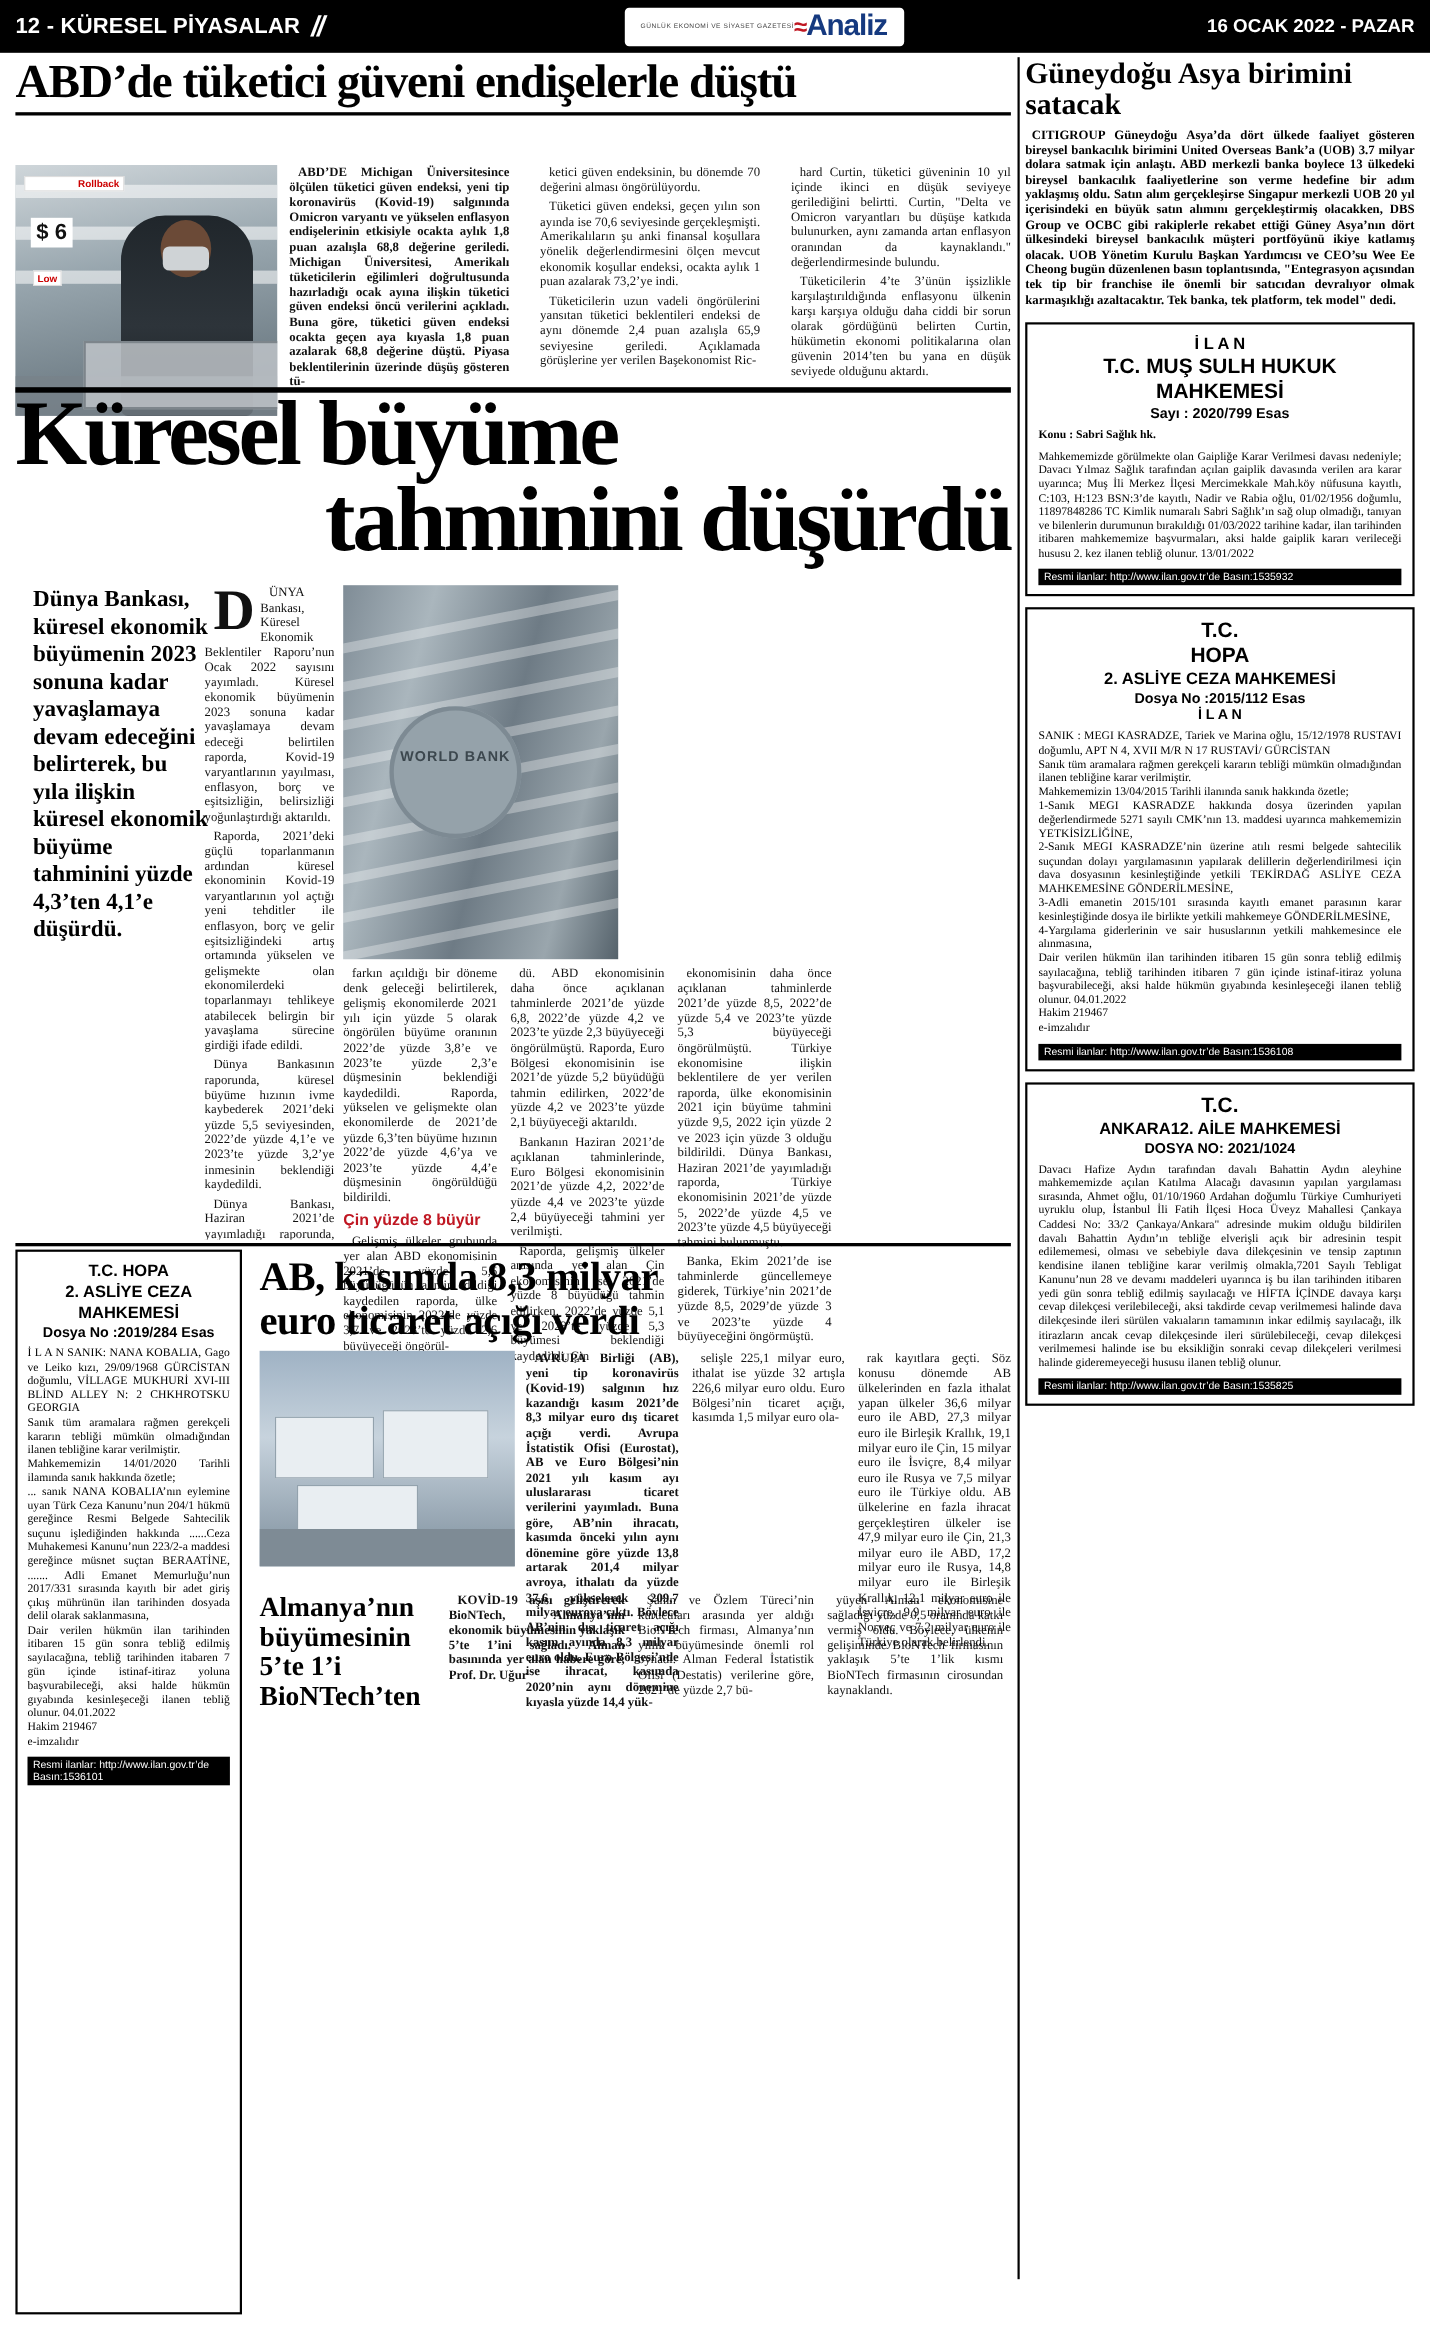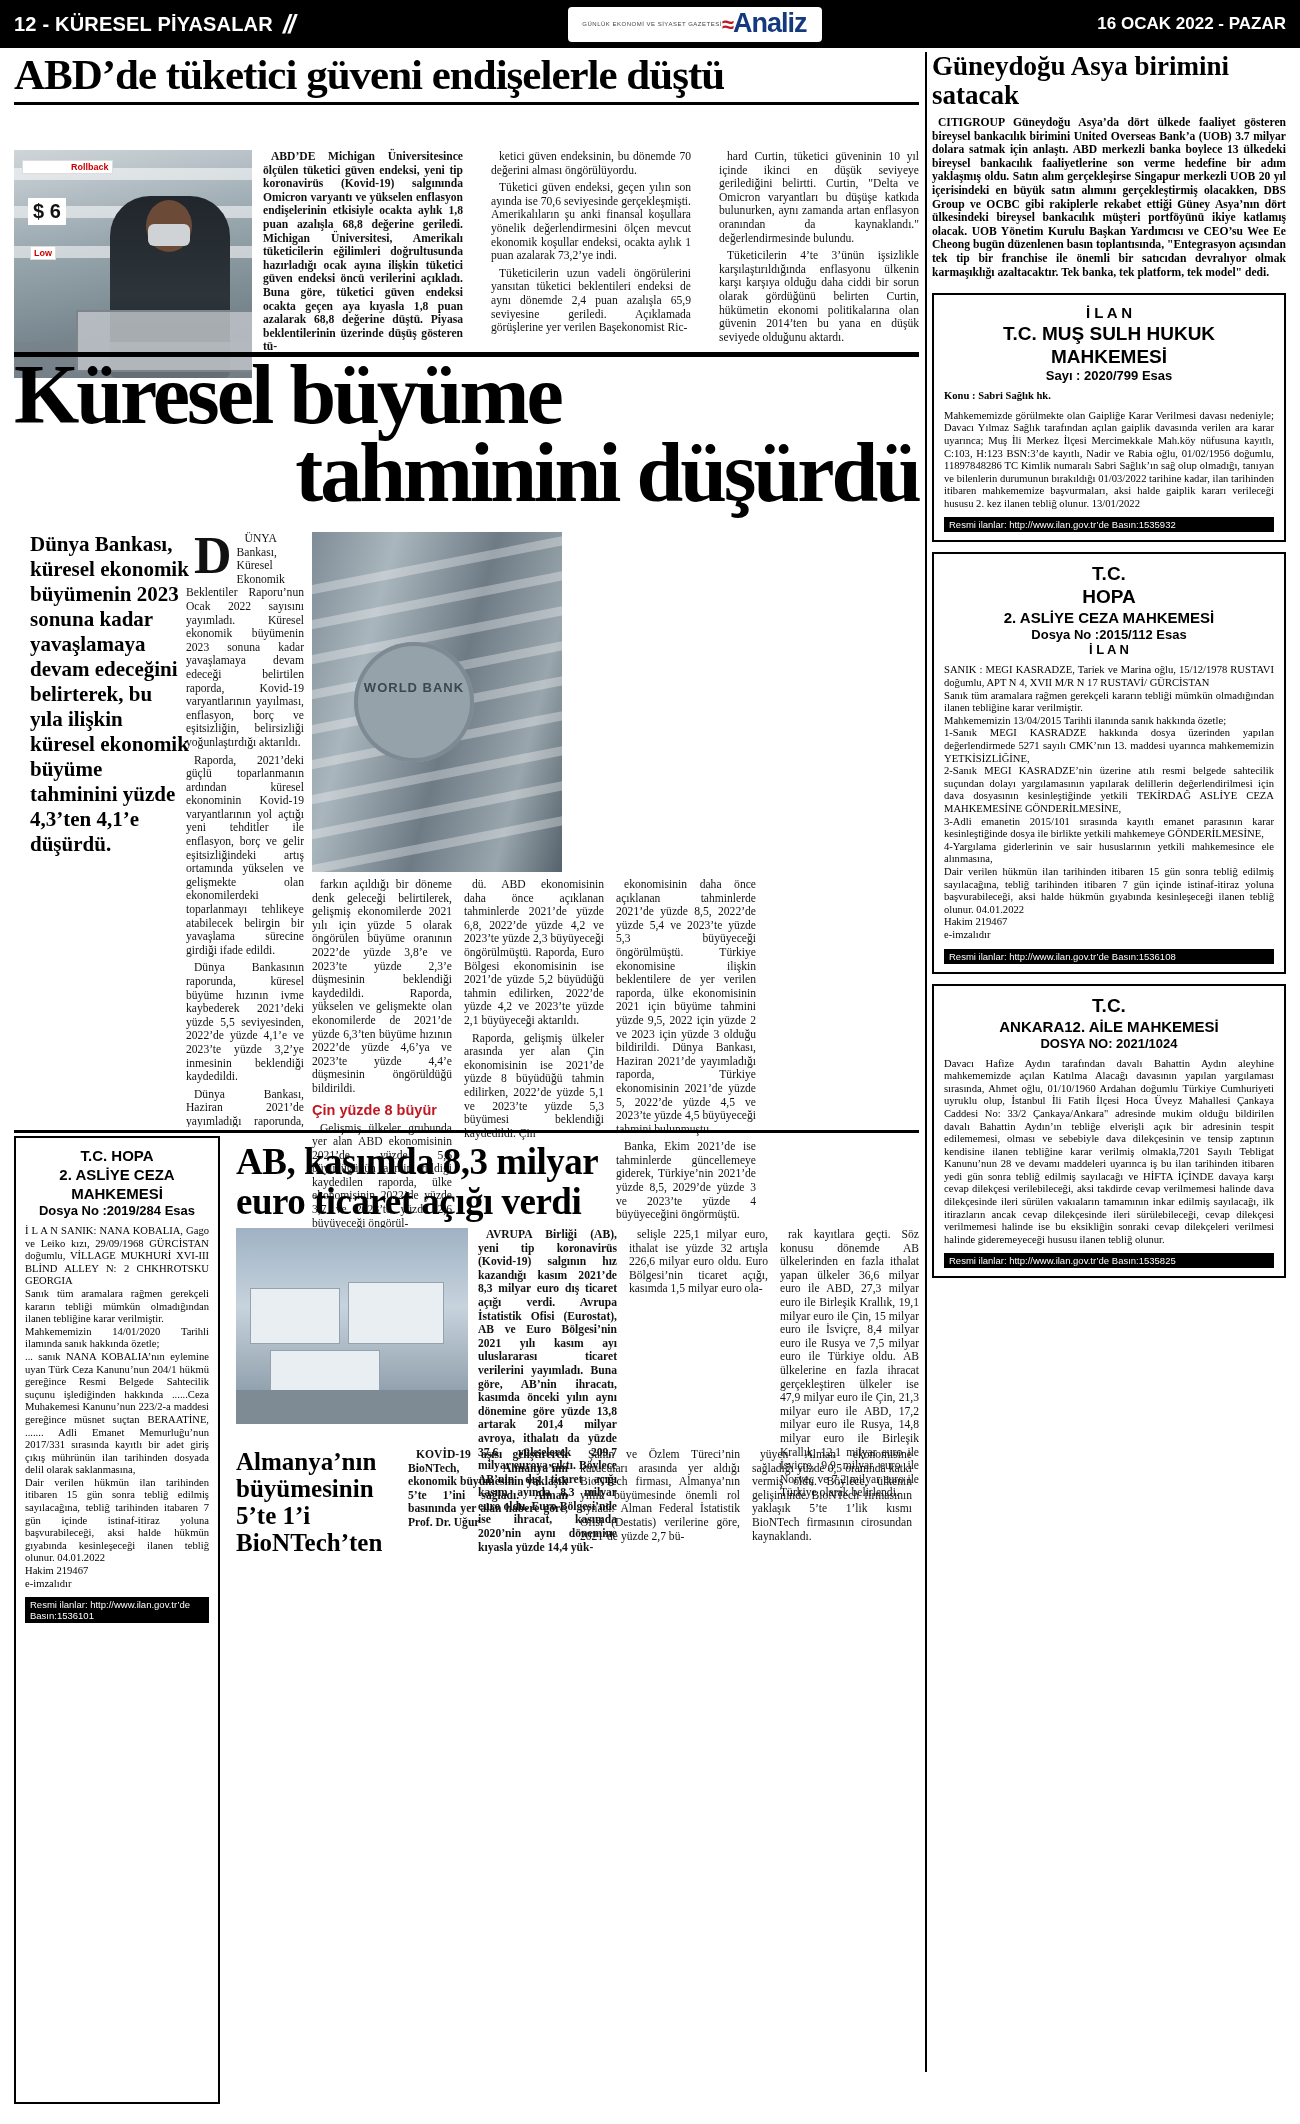--- a/index.html
+++ b/index.html
@@ -225,20 +225,21 @@
   </div>
 
   <div class="wb-grid">
     <div class="col body-col">
       <p>farkın açıldığı bir döneme denk geleceği belirtilerek, gelişmiş ekonomilerde 2021 yılı için yüzde 5 olarak öngörülen büyüme oranının 2022’de yüzde 3,8’e ve 2023’te yüzde 2,3’e düşmesinin beklendiği kaydedildi. Raporda, yükselen ve gelişmekte olan ekonomilerde de 2021’de yüzde 6,3’ten büyüme hızının 2022’de yüzde 4,6’ya ve 2023’te yüzde 4,4’e düşmesinin öngörüldüğü bildirildi.</p>
       <div class="sub-head">Çin yüzde 8 büyür</div>
       <p>Gelişmiş ülkeler grubunda yer alan ABD ekonomisinin 2021’de yüzde 5,6 büyüdüğünün tahmin edildiği kaydedilen raporda, ülke ekonomisinin 2022’de yüzde 3,7 ve 2023’te yüzde 2,6 büyüyeceği öngörül-</p>
     </div>
     <div class="col body-col">
       <p>dü. ABD ekonomisinin daha önce açıklanan tahminlerde 2021’de yüzde 6,8, 2022’de yüzde 4,2 ve 2023’te yüzde 2,3 büyüyeceği öngörülmüştü. Raporda, Euro Bölgesi ekonomisinin ise 2021’de yüzde 5,2 büyüdüğü tahmin edilirken, 2022’de yüzde 4,2 ve 2023’te yüzde 2,1 büyüyeceği aktarıldı.</p>
+      <p>Bankanın Haziran 2021’de açıklanan tahminlerinde, Euro Bölgesi ekonomisinin 2021’de yüzde 4,2, 2022’de yüzde 4,4 ve 2023’te yüzde 2,4 büyüyeceği tahmini yer verilmişti.</p>
       <p>Raporda, gelişmiş ülkeler arasında yer alan Çin ekonomisinin ise 2021’de yüzde 8 büyüdüğü tahmin edilirken, 2022’de yüzde 5,1 ve 2023’te yüzde 5,3 büyümesi beklendiği kaydedildi. Çin</p>
     </div>
     <div class="col body-col">
       <p>ekonomisinin daha önce açıklanan tahminlerde 2021’de yüzde 8,5, 2022’de yüzde 5,4 ve 2023’te yüzde 5,3 büyüyeceği öngörülmüştü. Türkiye ekonomisine ilişkin beklentilere de yer verilen raporda, ülke ekonomisinin 2021 için büyüme tahmini yüzde 9,5, 2022 için yüzde 2 ve 2023 için yüzde 3 olduğu bildirildi. Dünya Bankası, Haziran 2021’de yayımladığı raporda, Türkiye ekonomisinin 2021’de yüzde 5, 2022’de yüzde 4,5 ve 2023’te yüzde 4,5 büyüyeceği tahmini bulunmuştu.</p>
       <p>Banka, Ekim 2021’de ise tahminlerde güncellemeye giderek, Türkiye’nin 2021’de yüzde 8,5, 2029’de yüzde 3 ve 2023’te yüzde 4 büyüyeceğini öngörmüştü.</p>
     </div>
   </div>
 
   <div class="bottom-rule"></div>
 

